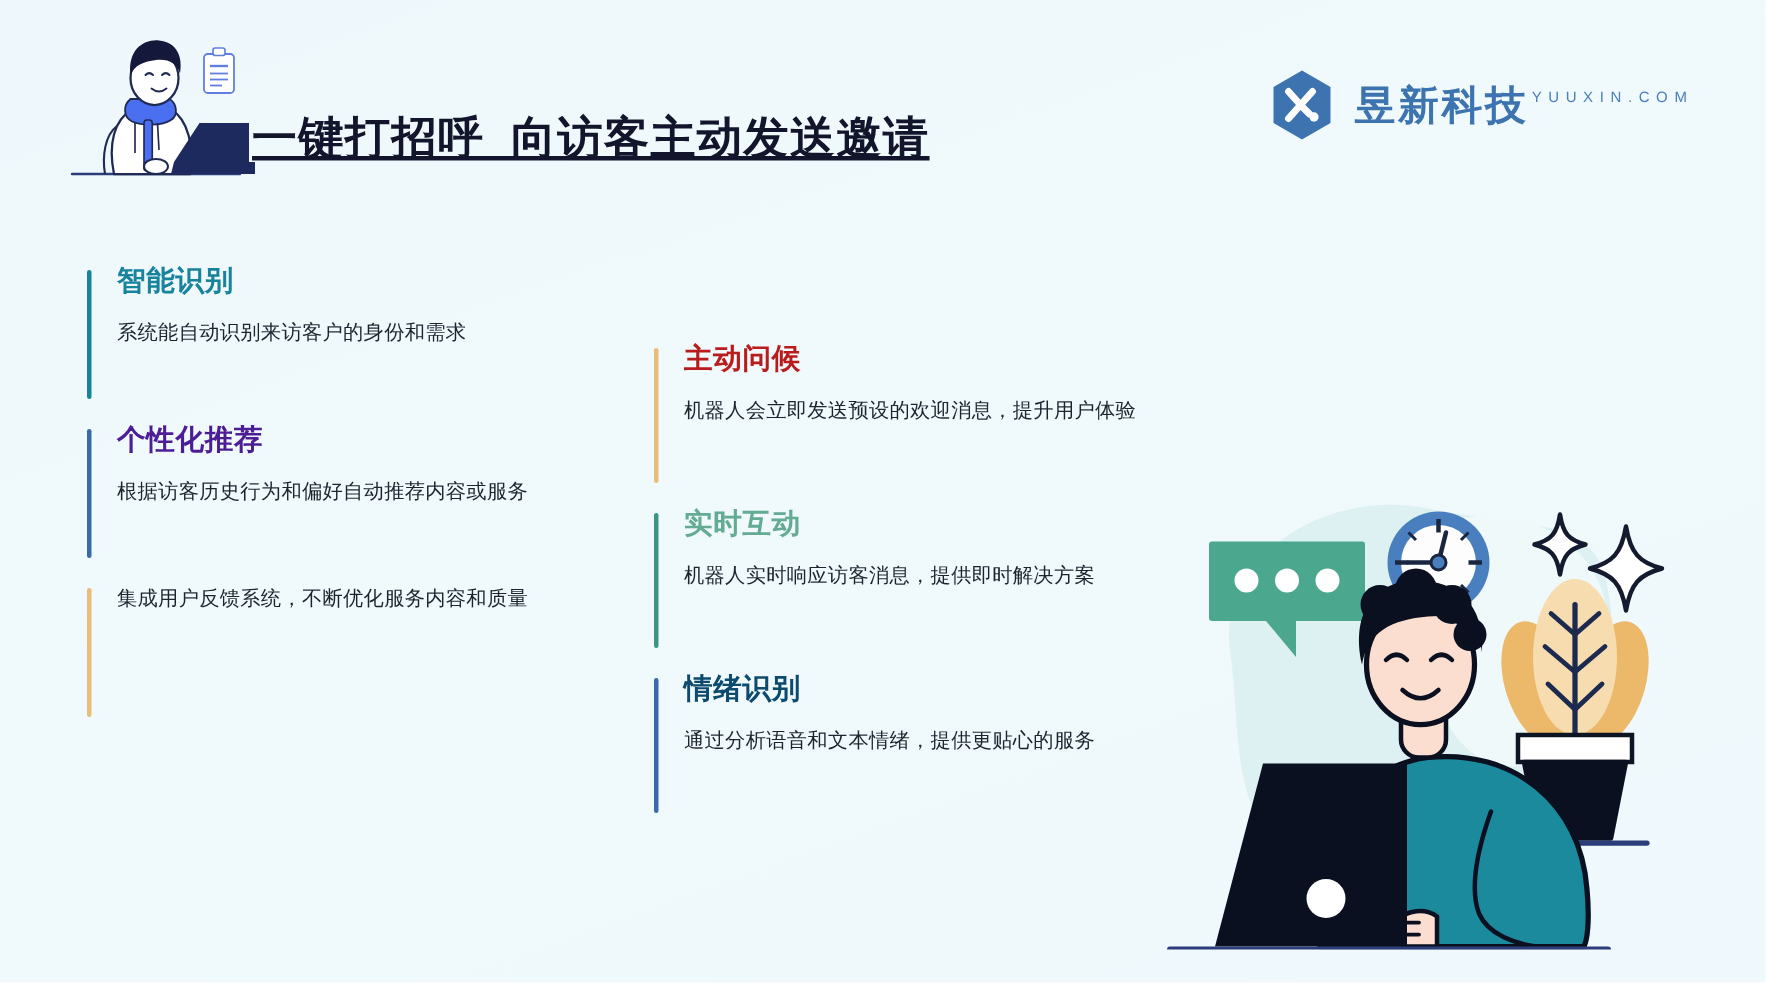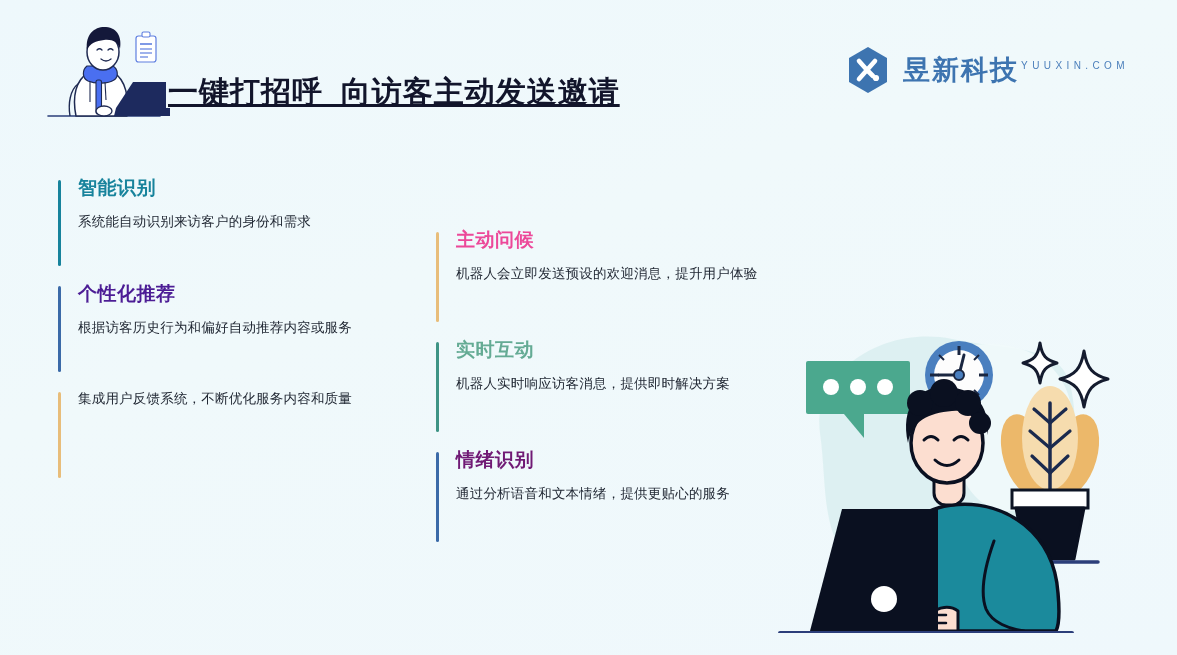--- a/index.html
+++ b/index.html
@@ -218,33 +218,33 @@
     <div class="feature">
       <span class="bar" style="background:#e8bd7a"></span>
       <div class="f-desc">集成用户反馈系统，不断优化服务内容和质量</div>
     </div>
   </div>
 
   <div class="col-mid">
 
     <div class="feature">
       <span class="bar" style="background:#e8bd7a"></span>
-      <div class="f-title" style="color:#ec4899">主动问候</div>
+      <div class="f-title" style="color:#b91c1c">主动问候</div>
       <div class="f-desc">机器人会立即发送预设的欢迎消息，提升用户体验</div>
     </div>
 
     <div class="feature">
       <span class="bar" style="background:#3e9485"></span>
       <div class="f-title" style="color:#64ab94">实时互动</div>
       <div class="f-desc">机器人实时响应访客消息，提供即时解决方案</div>
     </div>
 
     <div class="feature">
       <span class="bar" style="background:#3b6aa8"></span>
-      <div class="f-title" style="color:#701a75">情绪识别</div>
+      <div class="f-title" style="color:#0c4a6e">情绪识别</div>
       <div class="f-desc">通过分析语音和文本情绪，提供更贴心的服务</div>
     </div>
   </div>
 
   <div class="main-illustration">
     <svg viewBox="0 0 395 330" width="395" height="330" xmlns="http://www.w3.org/2000/svg">
 
       <path d="M48 130 C40 70 110 22 180 36 C250 50 292 40 300 90
                C310 150 296 210 276 256 C256 302 140 308 92 272
                C46 238 56 186 48 130 Z" fill="#d9eef0" opacity="0.85"></path>

